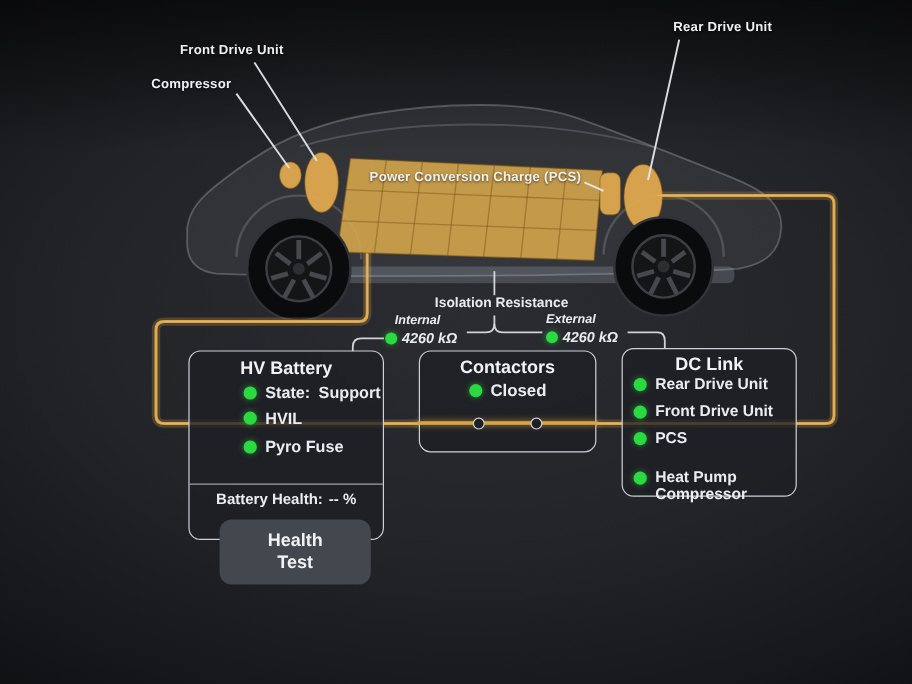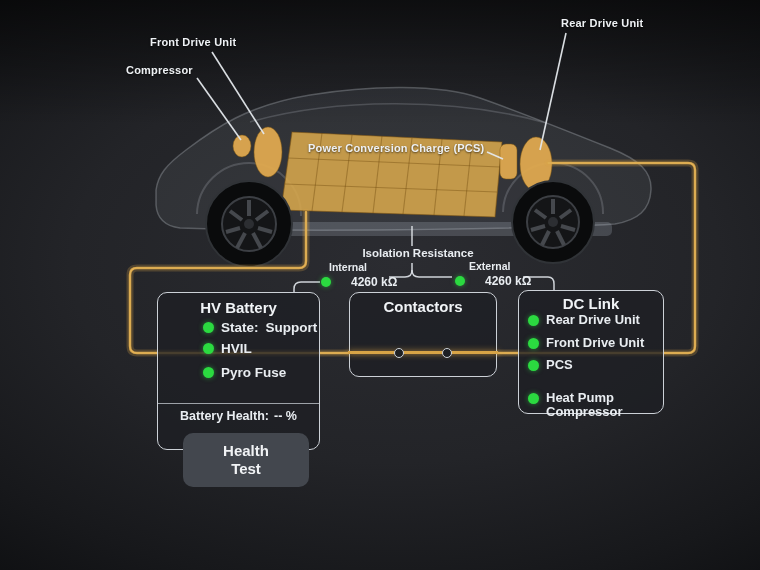--- a/index.html
+++ b/index.html
@@ -9,23 +9,23 @@
     background:
       linear-gradient(180deg, rgba(0,0,0,0.55) 0%, rgba(0,0,0,0) 22%),
       radial-gradient(95% 78% at 52% 46%, #2b2c31 0%, #232428 45%, #17181b 74%, #0a0b0d 100%);
   }
   .scene *{box-sizing:border-box;}
   svg{position:absolute;left:0;top:0;}
   
   .callout{position:absolute;font-size:11px;font-weight:700;letter-spacing:.2px;color:#eef1f4;white-space:nowrap;text-shadow:0 1px 2px rgba(0,0,0,.6);}
   
   .iso-title{position:absolute;left:338px;top:247px;width:160px;text-align:center;font-size:11.5px;font-weight:700;}
-  .iso-reading{position:absolute;}
+  .iso-reading{position:absolute;font-style:italic;}
   .iso-reading .lbl{font-size:10.5px;font-weight:700;line-height:11px;}
-  .iso-row{display:flex;align-items:center;gap:20px;margin-top:2px;}
+  .iso-row{display:flex;align-items:center;gap:4px;margin-top:2px;}
   .iso-row .val{font-size:12px;font-weight:700;}
   .dot{width:11px;height:11px;border-radius:50%;background:var(--status-green);box-shadow:0 0 5px rgba(46,220,70,.55);flex:0 0 auto;}
   .dot.sm{width:10px;height:10px;}
   
   .panel{position:absolute;border:1.5px solid var(--panel-border);border-radius:10px;background:rgba(29,31,36,0.78);}
   .panel-title{position:absolute;left:0;right:0;text-align:center;font-size:15px;font-weight:600;color:#f0f3f6;}
   .rowline{display:flex;align-items:center;gap:7px;font-size:13.5px;}
   .rowline .lab{font-weight:600;}
   .rowline .valb{font-weight:800;}
   .hv-rows{position:absolute;left:13px;top:25px;right:4px;display:flex;flex-direction:column;}
@@ -142,21 +142,21 @@
 
   <div class="iso-title">Isolation Resistance</div>
   <div class="iso-reading" style="left:321px;top:262px">
     <div class="lbl" style="margin-left:8px">Internal</div>
     <div class="iso-row">
       <span class="dot sm"></span>
       <span class="val">4260 kΩ</span>
     </div>
   </div>
   <div class="iso-reading" style="left:455px;top:261px">
-    <div class="lbl" style="margin-left:14px">External</div>
+    <div class="lbl" style="margin-left:0">External</div>
     <div class="iso-row">
       <span class="dot sm"></span>
       <span class="val">4260 kΩ</span>
     </div>
   </div>
 
   <div class="panel" style="left:157px;top:292px;width:163px;height:158px">
     <div class="panel-title" style="top:6px">HV Battery</div>
     <div class="hv-rows">
       <div class="rowline" style="margin-bottom:3px">
@@ -178,20 +178,24 @@
       <span>Battery Health:</span><span class="hv-val">-- %</span>
     </div>
     <button class="health-btn">
       <span>Health</span>
       <span>Test</span>
     </button>
   </div>
 
   <div class="panel" style="left:349px;top:292px;width:148px;height:85px">
     <div class="panel-title" style="top:5px">Contactors</div>
+    <div class="cont-status">
+      <span class="dot"></span>
+      <span>Closed</span>
+    </div>
     <div class="cont-wire"></div>
     <div class="cont-node" style="left:44px"></div>
     <div class="cont-node" style="left:92px"></div>
   </div>
 
   <div class="panel" style="left:518px;top:290px;width:146px;height:124px">
     <div class="panel-title" style="top:4px">DC Link</div>
     <div class="dc-rows">
       <div class="rowline" style="margin-bottom:8px">
         <span class="dot"></span>

